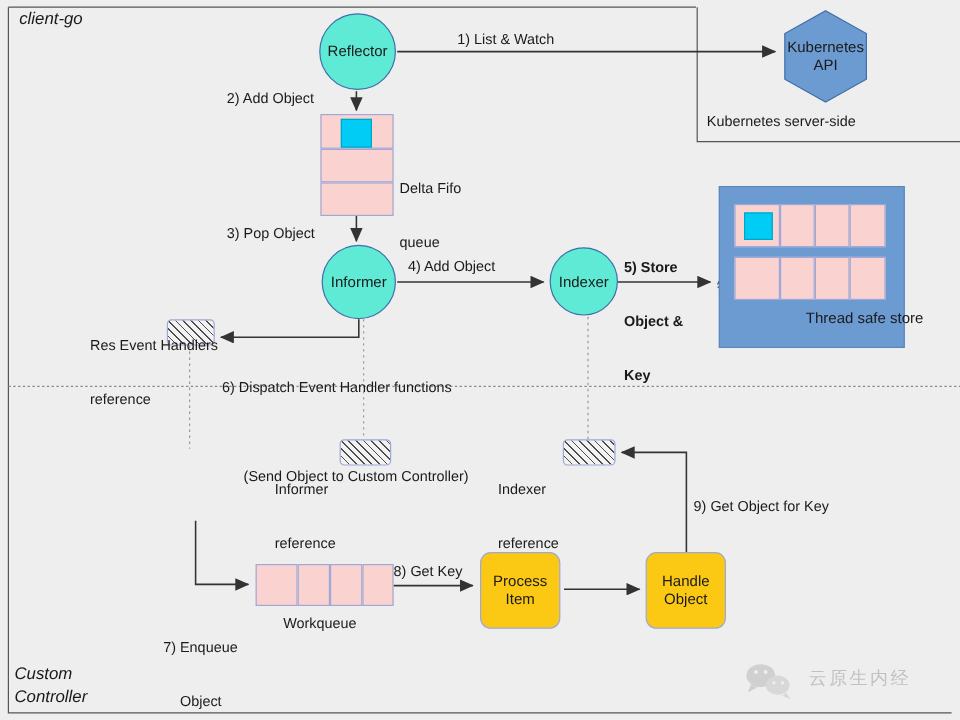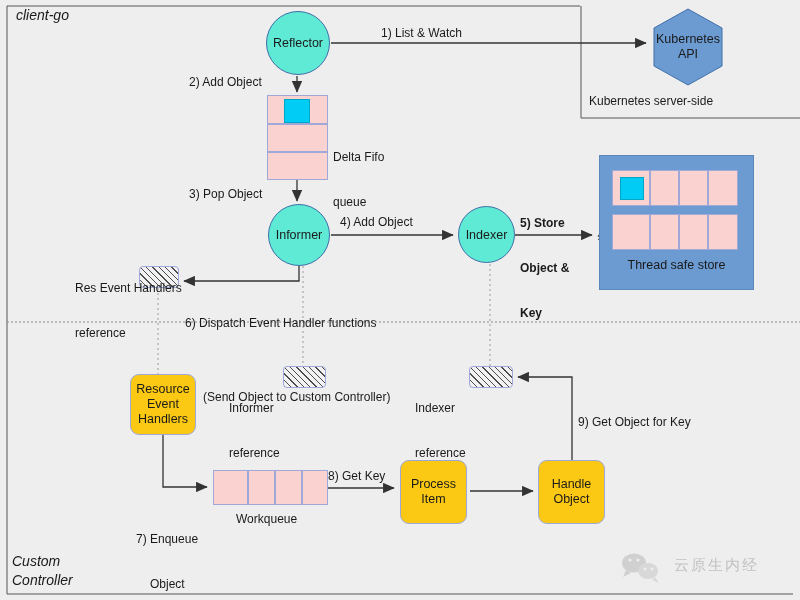--- a/index.html
+++ b/index.html
@@ -48,21 +48,21 @@
     border:1px solid #9fa8d6;
   }
   
   .store{
     position:absolute;box-sizing:border-box;
     background:#6c9bd2;
     border:1px solid #5b87bb;
   }
   .store-cap{
     position:absolute;width:100%;text-align:center;
-    font-size:12.5px;color:#1a1a1a;
+    font-size:12.5px;color:#1a1a1a;padding-left:44px;
   }
   
   .ybox{
     position:absolute;box-sizing:border-box;
     background:#fbc913;
     border:1px solid #9fa8d6;
     border-radius:9px;
     display:flex;align-items:center;justify-content:center;
     font-size:12.5px;color:#1a1a1a;text-align:center;line-height:15px;
   }
@@ -224,27 +224,20 @@
     <div>Informer</div>
     <div>reference</div>
   </div>
 
   <div class="hatch" style="left:469px;top:366px;width:44px;height:22px;"></div>
   <div class="lbl" style="left:415px;top:371px;">
     <div>Indexer</div>
     <div>reference</div>
   </div>
 
-  <div class="ybox" style="left:130px;top:374px;width:66px;height:61px;">
-    <div>
-      <div>Resource</div>
-      <div>Event</div>
-      <div>Handlers</div>
-    </div>
-  </div>
 
   <div class="ybox" style="left:400px;top:460px;width:67px;height:64px;">
     <div>
       <div>Process</div>
       <div>Item</div>
     </div>
   </div>
 
   <div class="ybox" style="left:538px;top:460px;width:67px;height:64px;">
     <div>

